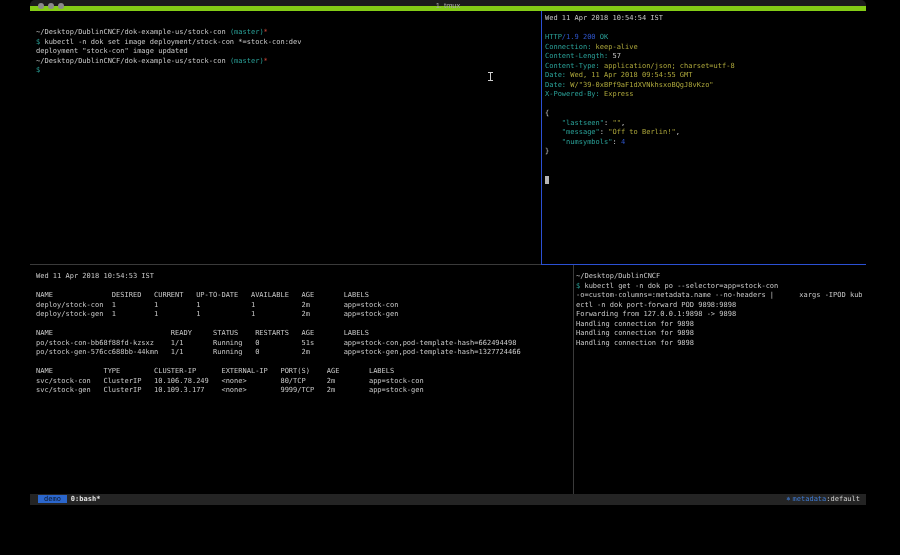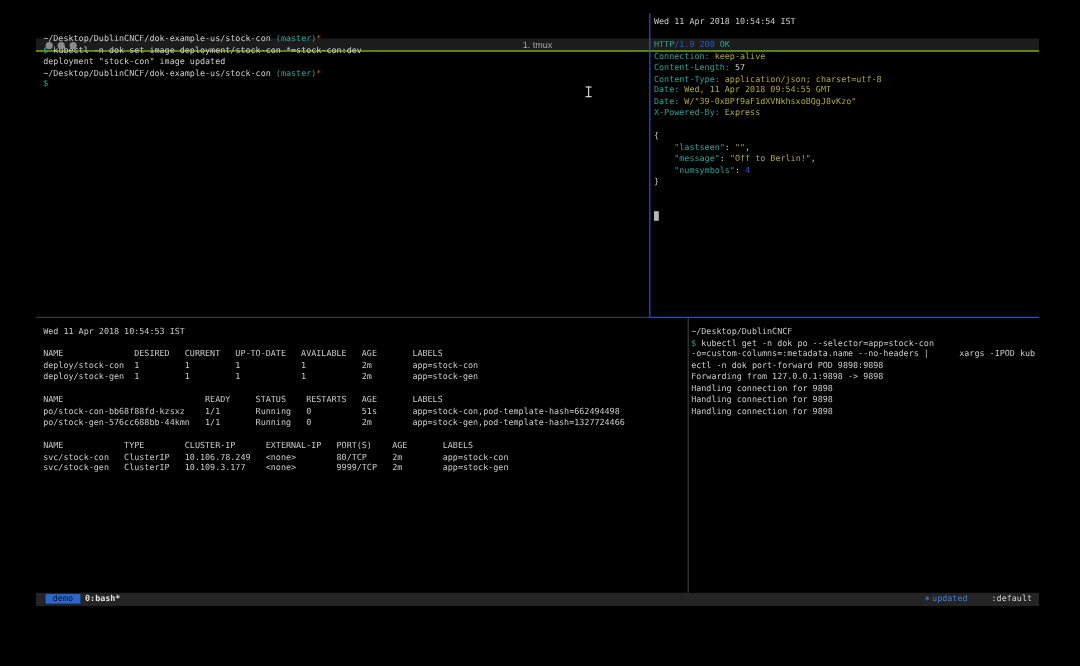--- a/index.html
+++ b/index.html
@@ -8,41 +8,41 @@
     --titlebar-bg:#1c1c1c; --statusbar-bg:#242424; --status-session-bg:#2b66cc;
     --status-blue:#3f7cd6; --traffic-gray:#8b8b8b;
   }
   *{margin:0;padding:0;box-sizing:border-box;}
   html,body{background:#000;}
   .canvas{position:relative;width:900px;height:555px;background:#000;overflow:hidden;
           font-family:"DejaVu Sans Mono","Liberation Mono",monospace;}
   .window{position:absolute;left:30px;top:0;width:836px;height:505px;background:#000;
           border-radius:5px 5px 0 0;overflow:hidden;}
   .titlebar{position:relative;width:100%;height:11px;background:var(--titlebar-bg);
-            border-bottom:1px solid #84cc16;margin-top:32px;}
+            border-bottom:5px solid #84cc16;}
   .lights{position:absolute;left:8px;top:2.5px;display:flex;gap:4px;}
   .light{width:6px;height:6px;border-radius:50%;background:var(--traffic-gray);}
   .title-text{width:100%;text-align:center;font-family:"Liberation Sans",sans-serif;
               font-size:7.5px;line-height:11px;color:#a8a8a8;}
   pre.term{position:absolute;font-family:"DejaVu Sans Mono","Liberation Mono",monospace;
            font-size:7px;line-height:9.5px;white-space:pre;color:var(--fg);}
   .c-fg{color:var(--fg);} .c-teal{color:var(--teal);} .c-yellow{color:var(--yellow);}
   .c-blue{color:var(--blue);} .c-red{color:var(--red);}
   .c-cursor{background:var(--cursor);color:transparent;}
   .div-h{position:absolute;height:1px;}
   .div-v{position:absolute;width:1px;}
   .gray{background:var(--divider-gray);} .bluebar{background:var(--divider-blue);}
   .statusbar{position:absolute;left:0;top:494px;width:100%;height:11px;
              background:var(--statusbar-bg);display:flex;align-items:center;
              justify-content:space-between;padding:0 6px 0 8px;font-size:7px;line-height:11px;}
   .session-chip{background:var(--status-session-bg);color:#0a1526;padding:0 6px;margin-right:4px;margin-top:29px;}
   .window-label{color:#e2e2e2;font-weight:bold;}
   .status-right .ico{color:var(--status-blue);margin-right:2px;}
   .status-right .prim{color:var(--status-blue);}
-  .status-right .sec{color:#cfcfcf;padding-left:20px;}
+  .status-right .sec{color:#cfcfcf;}
   .ibeam{position:absolute;left:458px;top:72px;width:5px;height:9px;}
   .ibeam::before{content:"";position:absolute;left:2px;top:0;bottom:0;width:1px;background:#cfcfcf;}
   .ibeam::after{content:"";position:absolute;left:0;right:0;top:0;height:1px;background:#cfcfcf;
                 box-shadow:0 8px 0 #cfcfcf;}
 </style>
 </head>
 <body>
 
 <div class="canvas">
   <div class="window">
@@ -109,18 +109,18 @@
     <div class="div-h bluebar" style="left:511px;top:264px;width:325px;"></div>
     <div class="div-v gray" style="left:543px;top:265px;height:229px;"></div>
 
     <div class="ibeam"></div>
 
     <div class="statusbar">
       <div>
         <span class="session-chip">demo</span><span class="window-label">0:bash*</span>
       </div>
       <div class="status-right">
-        <span class="ico">⎈</span><span class="prim">updated</span><span class="sec">:default</span>
+        <span class="ico">⎈</span><span class="prim">metadata</span><span class="sec">:default</span>
       </div>
     </div>
 
   </div>
 </div>
 
 </body></html>

